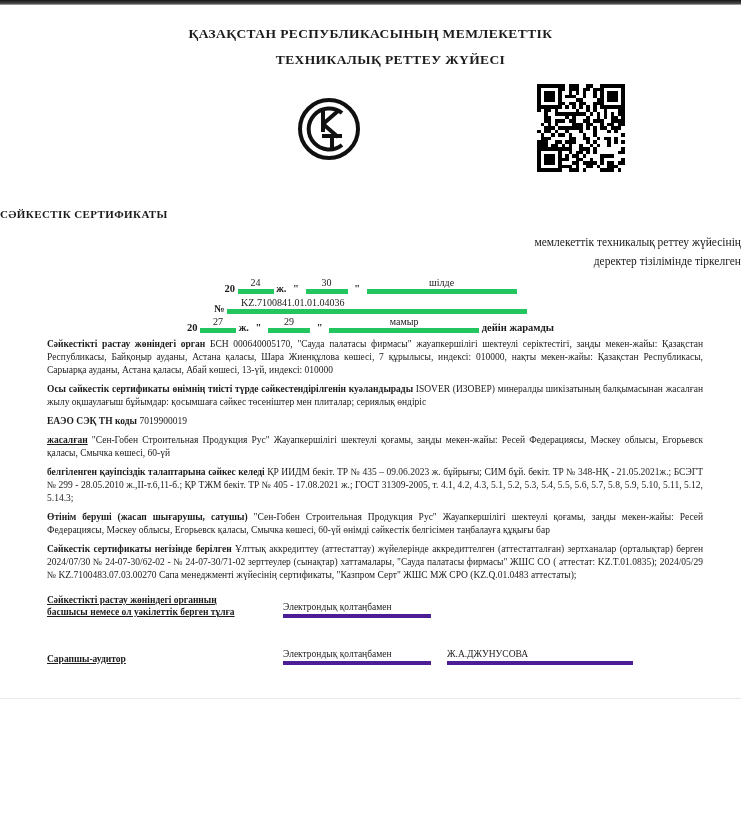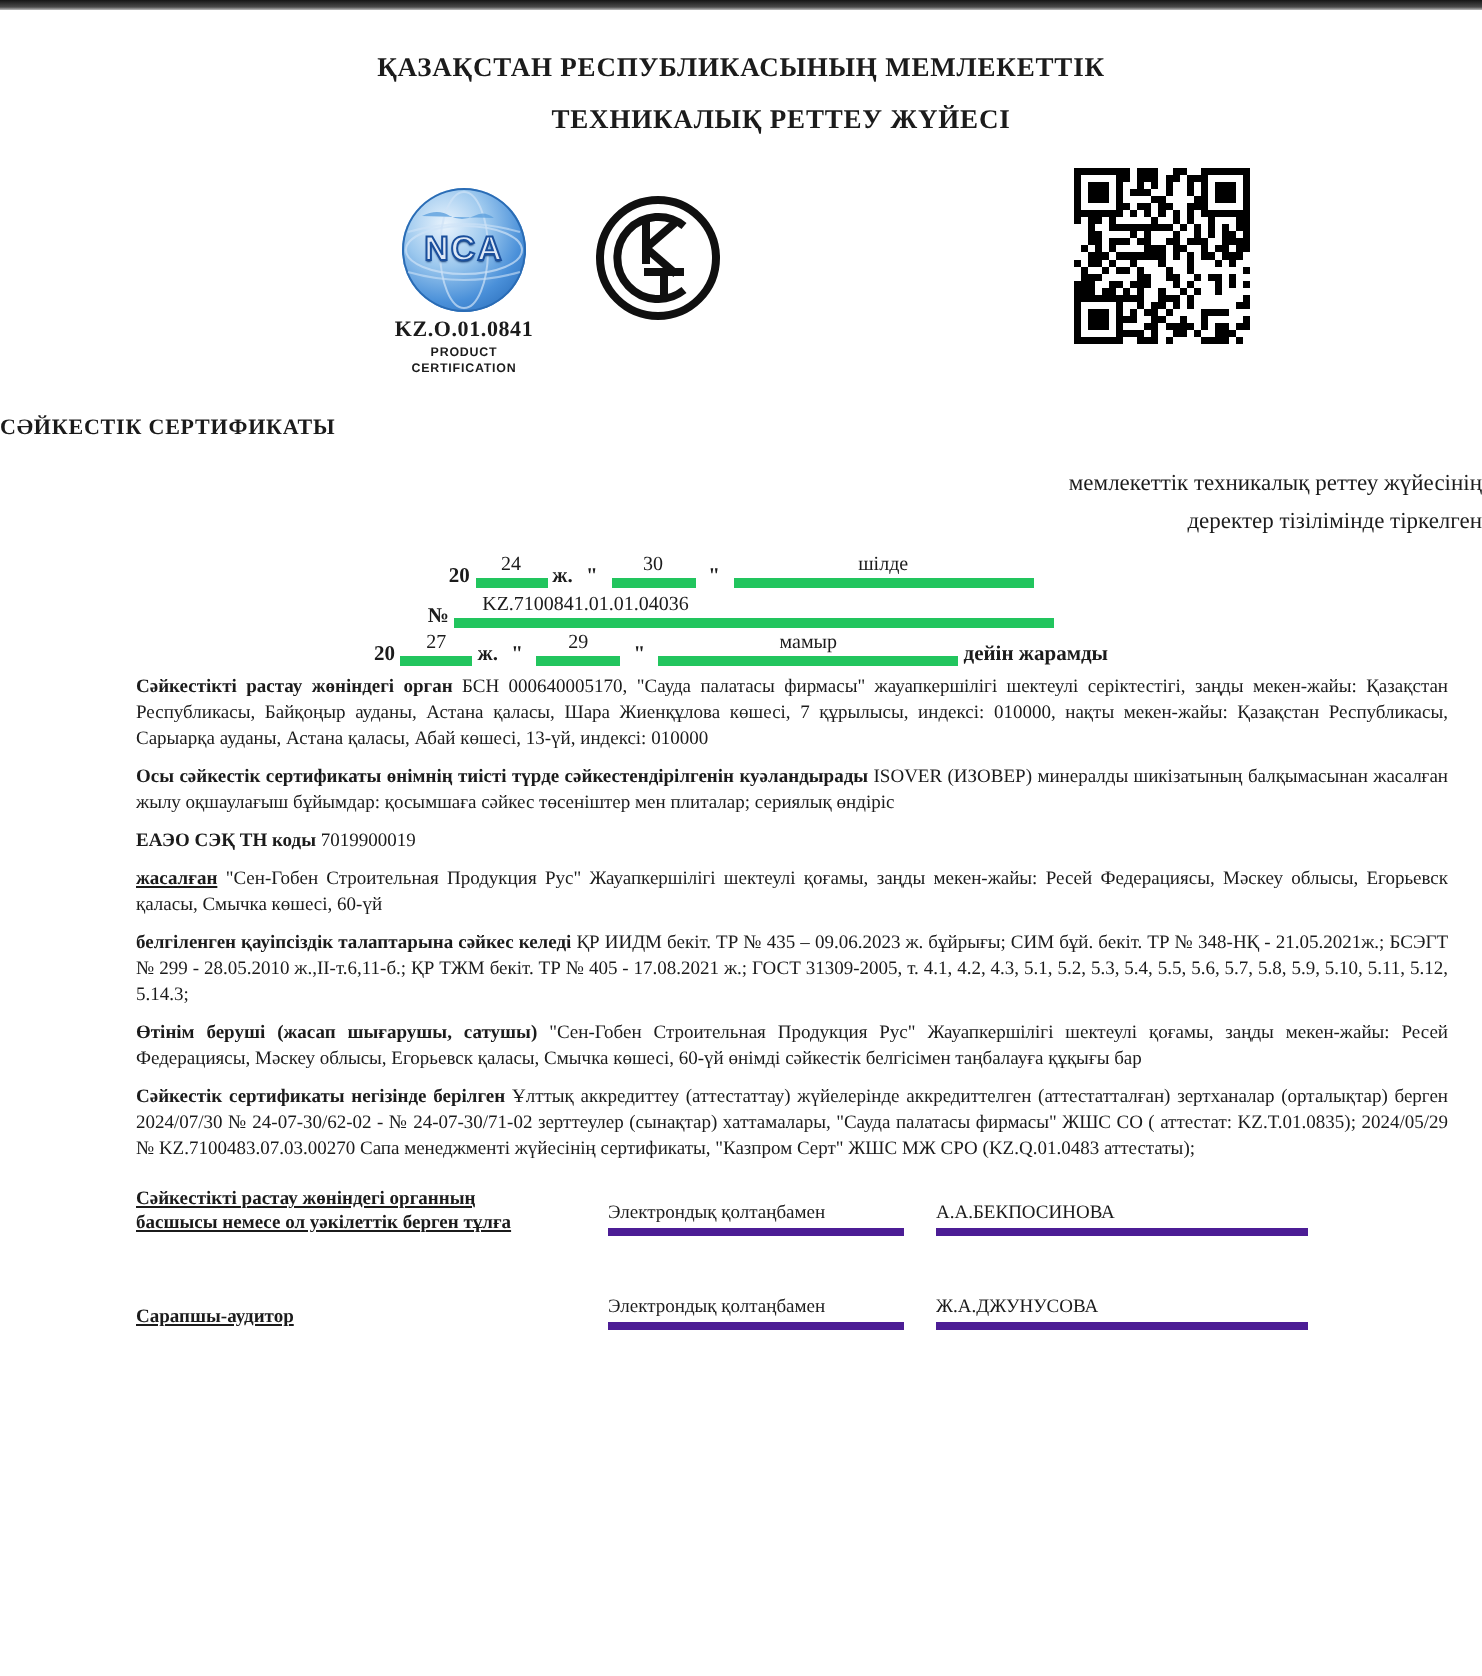--- a/index.html
+++ b/index.html
@@ -1,18 +1,18 @@
 <!DOCTYPE html>
 <html><head>
 <meta charset="utf-8">
 <style>
   * { margin:0; padding:0; box-sizing:border-box; }
   html,body { background:#fff; }
   body { width:741px; height:838px; overflow:hidden; font-family:"Liberation Serif","DejaVu Serif",serif; color:#1b1b1b; }
-  .page { position:relative; width:741px; height:838px; background:#fff; outline:1px solid #e9e9e9; }
+  .page { position:relative; width:741px; height:698px; background:#fff; outline:1px solid #e9e9e9; }
   .top-bar { position:absolute; top:0; left:0; width:741px; height:5px;
              background:linear-gradient(#161616,#4a4a4a 70%,#bdbdbd); }
 
   .hdr { position:absolute; left:0; width:741px; text-align:center; font-weight:bold;
          font-size:13.5px; letter-spacing:.4px; }
   .hdr1 { top:26px; } .hdr2 { top:52px;padding-left:40px; }
 
   
   .nca { position:absolute; left:186px; top:94px; width:92px; text-align:center; }
   .globe { width:62px; height:62px; margin:0 auto; border-radius:50%;
@@ -36,21 +36,21 @@
   .sub { position:absolute; left:0; width:741px; text-align:right; font-size:11.5px; }
   .sub1 { top:236px; } .sub2 { top:255px; }
 
   .reg { position:absolute; left:0; width:741px; text-align:center; font-size:10.5px; font-weight:bold; }
   .reg1 { top:276px; } .reg2 { top:296px; } .reg3 { top:315px; }
   .blank { display:inline-block; border-bottom:5px solid #22c55e; text-align:center;
            font-weight:normal; font-size:10px; vertical-align:bottom; line-height:13px; }
   .b-yy { width:36px; } .b-dd { width:42px; } .b-mm { width:150px; } .b-num { width:300px; text-align:left; padding-left:14px; }
   .q { font-weight:bold; padding:0 4px; }
 
-  .body { position:absolute; left:47px; top:338px; width:656px; font-size:9.5px; line-height:13px; text-align:justify;margin-left:21px; }
+  .body { position:absolute; left:47px; top:338px; width:656px; font-size:9.5px; line-height:13px; text-align:justify; }
   .body p { margin-bottom:6px; }
   .lbl { font-weight:bold; }
   .u { text-decoration:underline; }
   .mt2 { margin-top:2px; } .mt4 { margin-top:4px; } .mt6 { margin-top:6px; }
 
   .sig-row { display:flex; align-items:flex-end; margin-top:12px; text-align:left; }
   .sig-row2 { margin-top:30px; }
   .sig-role { width:236px; font-weight:bold; line-height:12px; padding-right:40px;text-decoration:underline; }
   .sig-method { width:164px; }
   .sig-method span, .sig-name span { display:inline-block; border-bottom:4px solid #4c1d95; font-weight:normal; }
@@ -59,37 +59,20 @@
 </style>
 </head>
 <body>
 
 <div class="page">
   <div class="top-bar"></div>
 
   <div class="hdr hdr1">ҚАЗАҚСТАН РЕСПУБЛИКАСЫНЫҢ МЕМЛЕКЕТТІК</div>
   <div class="hdr hdr2">ТЕХНИКАЛЫҚ РЕТТЕУ ЖҮЙЕСІ</div>
 
-  <div class="nca">
-    <div class="globe">
-      <svg width="62" height="62" viewBox="0 0 62 62">
-        <ellipse cx="31" cy="31" rx="29" ry="12" fill="none" stroke="#cfe3f7" stroke-width="1" opacity="0.7"></ellipse>
-        <ellipse cx="31" cy="31" rx="12" ry="29" fill="none" stroke="#cfe3f7" stroke-width="1" opacity="0.7"></ellipse>
-        <path d="M3 22 Q31 14 59 22" fill="none" stroke="#cfe3f7" stroke-width="1" opacity="0.6"></path>
-        <path d="M3 42 Q31 50 59 42" fill="none" stroke="#cfe3f7" stroke-width="1" opacity="0.6"></path>
-        <path d="M10 14 q8 -4 14 0 q6 3 12 0 q5 -3 10 1" fill="#5ea0dd" opacity="0.8" stroke="none"></path>
-      </svg>
-      <div class="nca-word">NCA</div>
-    </div>
-    <div class="nca-num">KZ.O.01.0841</div>
-    <div class="nca-cap">
-      <div>PRODUCT</div>
-      <div>CERTIFICATION</div>
-    </div>
-  </div>
 
   <div class="kt">
     <svg width="66" height="66" viewBox="0 0 66 66">
       <circle cx="33" cy="33" r="29" fill="none" stroke="#101010" stroke-width="4"></circle>
       <path d="M 46 17 A 20.5 20.5 0 1 0 46 49" fill="none" stroke="#101010" stroke-width="4"></path>
       <path d="M 27 15 L 27 36" stroke="#101010" stroke-width="4" fill="none"></path>
       <path d="M 27 28 L 42 15" stroke="#101010" stroke-width="4" fill="none"></path>
       <path d="M 27 28 L 42 41" stroke="#101010" stroke-width="4" fill="none"></path>
       <path d="M 26 40 L 46 40" stroke="#101010" stroke-width="4" fill="none"></path>
       <path d="M 36 40 L 36 53" stroke="#101010" stroke-width="4" fill="none"></path>
@@ -488,23 +471,20 @@
     <p class="mt2">
       <span class="lbl">Сәйкестік сертификаты негізінде берілген</span>
       <span>Ұлттық аккредиттеу (аттестаттау) жүйелерінде аккредиттелген (аттестатталған) зертханалар (орталықтар) берген 2024/07/30 № 24-07-30/62-02 - № 24-07-30/71-02 зерттеулер (сынақтар) хаттамалары, "Сауда палатасы фирмасы" ЖШС СО ( аттестат: KZ.T.01.0835); 2024/05/29 № KZ.7100483.07.03.00270 Сапа менеджменті жүйесінің сертификаты, "Казпром Серт" ЖШС МЖ СРО (KZ.Q.01.0483 аттестаты);</span>
     </p>
 
     <div class="sig-row">
       <div class="sig-role">Сәйкестікті растау жөніндегі органның басшысы немесе ол уәкілеттік берген тұлға</div>
       <div class="sig-method">
         <span>Электрондық қолтаңбамен</span>
       </div>
-      <div class="sig-name">
-        <span>А.А.БЕКПОСИНОВА</span>
-      </div>
     </div>
 
     <div class="sig-row sig-row2">
       <div class="sig-role">Сарапшы-аудитор</div>
       <div class="sig-method">
         <span>Электрондық қолтаңбамен</span>
       </div>
       <div class="sig-name">
         <span>Ж.А.ДЖУНУСОВА</span>
       </div>

